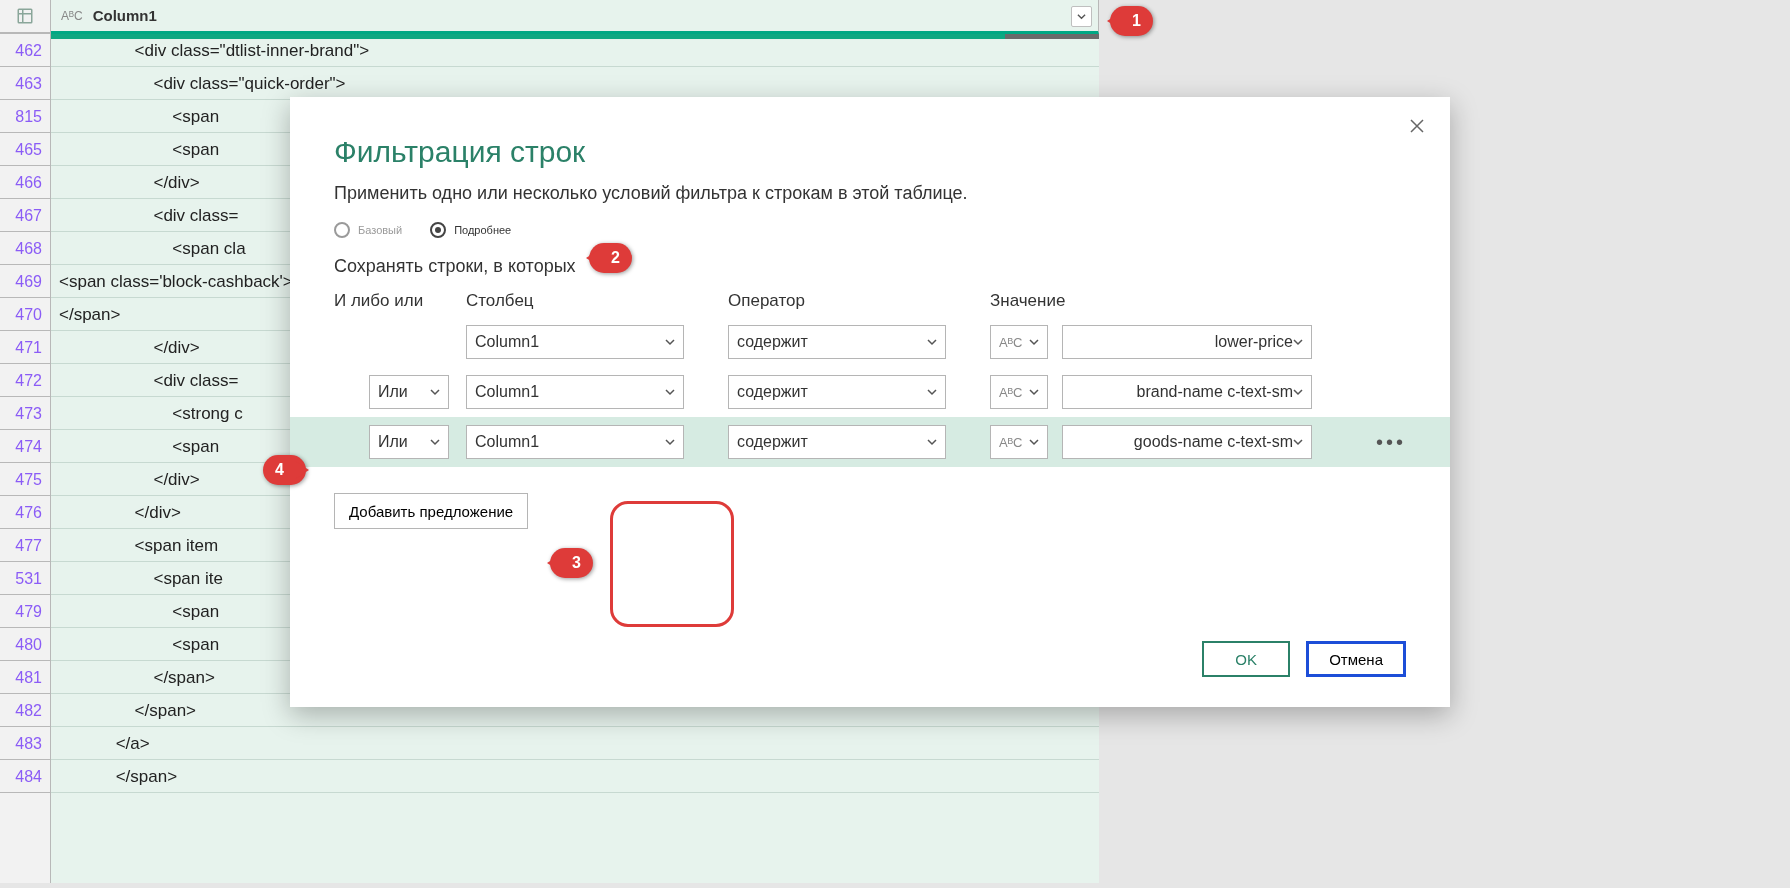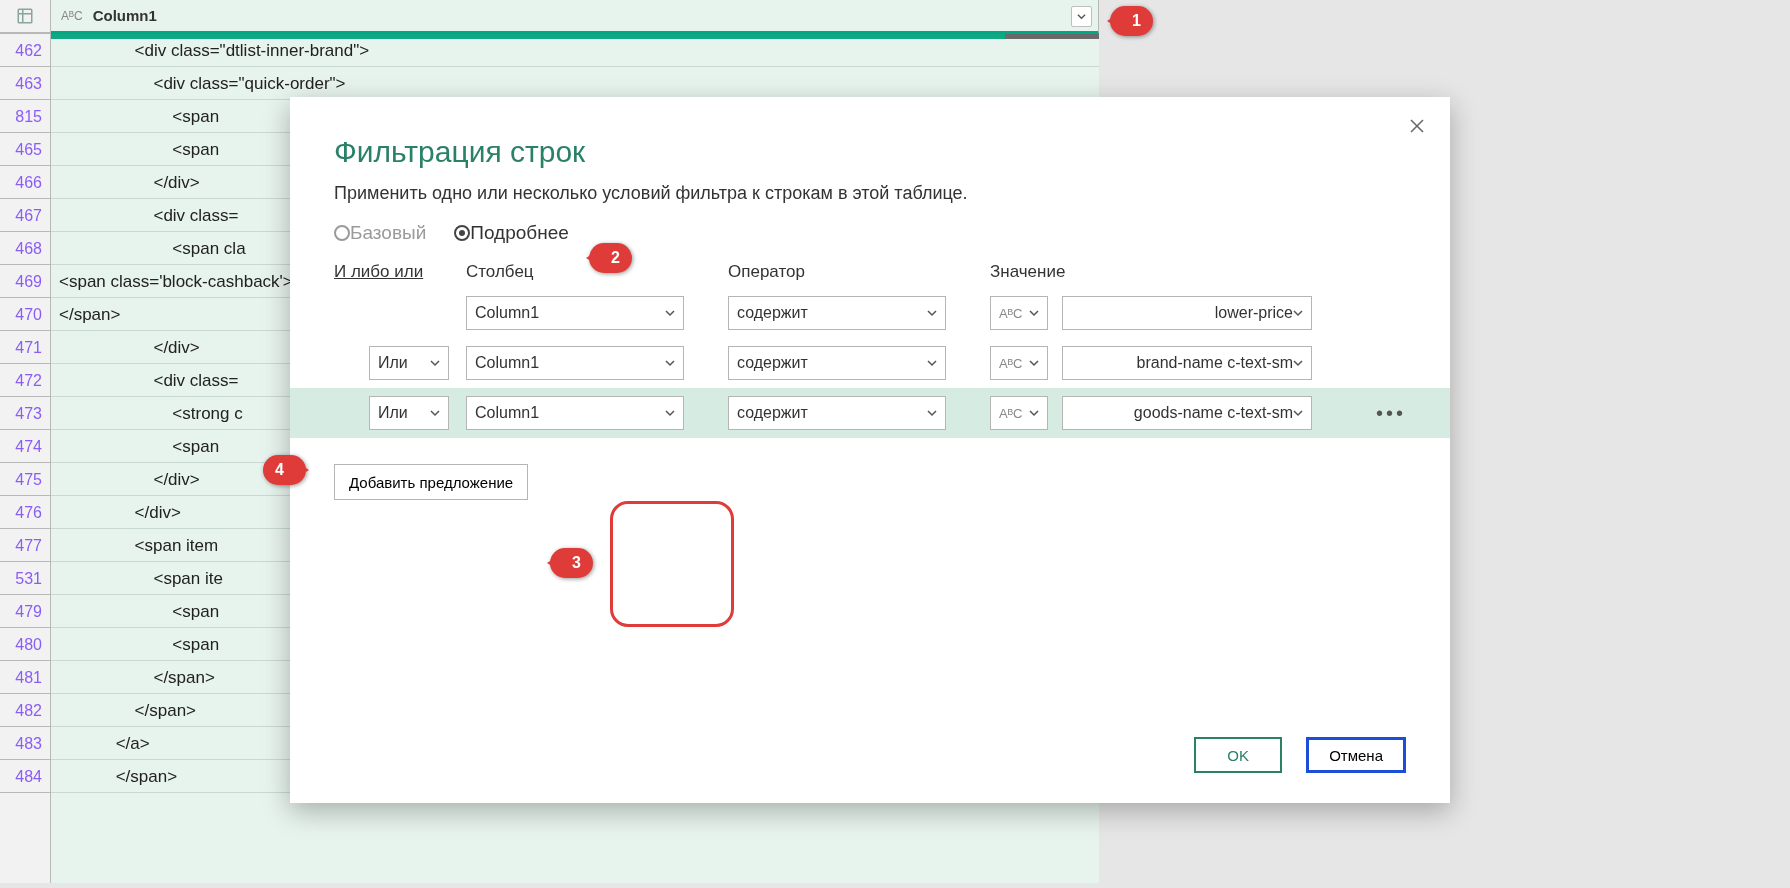--- a/index.html
+++ b/index.html
@@ -90,45 +90,45 @@
   .cells .cell{
     height:33px;line-height:33px;border-bottom:1px solid var(--grid-line);
     padding-left:8px;color:#222;font-size:17px;white-space:pre;overflow:hidden;
   }
   .after-grid{flex:1;background:#e6e6e6;}
 
   
   .dialog{
     position:absolute;
     left:290px;top:97px;
-    width:1160px;height:706px;
+    width:1160px;height:610px;
     background:#fff;
     box-shadow:0 8px 26px rgba(0,0,0,.28);
     padding:38px 44px 32px 44px;
   }
   .dlg-close{
     position:absolute;top:16px;right:20px;
     width:26px;height:26px;display:flex;align-items:center;justify-content:center;
     cursor:pointer;color:#666;font-size:22px;
   }
   .dlg-title{
     font-size:30px;font-weight:400;color:var(--dlg-title);
     margin:0 0 14px 0;
   }
   .dlg-sub{font-size:18px;color:#333;margin-bottom:18px;}
   .radios{display:flex;align-items:center;gap:28px;margin-bottom:18px;}
-  .radio{display:flex;align-items:center;gap:0;font-size:19px;color:#333;cursor:pointer;}
+  .radio{display:flex;align-items:center;gap:8px;font-size:11px;color:#333;cursor:pointer;}
   .radio.disabled{color:#9a9a9a;}
   .radio .dot{width:16px;height:16px;border-radius:50%;border:2px solid #9a9a9a;position:relative;}
   .radio.checked .dot{border-color:#444;}
   .radio.checked .dot::after{content:"";position:absolute;inset:3px;border-radius:50%;background:#444;}
   .keep-line{font-size:18px;margin:14px 0 14px 0;}
 
   .cond-headers{display:flex;font-size:17px;color:#333;margin-bottom:6px;padding-left:0;}
-  .ch1{width:132px;text-decoration:underline;}
+  .ch1{width:132px;}
   .ch2{width:262px;}
   .ch3{width:262px;}
   .ch4{flex:1;}
 
   .cond-row{display:flex;align-items:center;height:50px;gap:0;padding:2px 0;}
   .cond-row.hl{background:var(--row-highlight);margin:0 -44px;padding-left:44px;padding-right:44px;}
   .cw1{width:132px;display:flex;}
   .cw2{width:262px;display:flex;}
   .cw3{width:262px;display:flex;}
   .cw4{width:72px;display:flex;}
@@ -152,21 +152,21 @@
   }
 
   .row-actions{margin-left:auto;font-size:20px;letter-spacing:3px;color:#555;cursor:pointer;}
 
   .add-btn{
     margin-top:26px;height:36px;border:1px solid var(--select-border);
     background:#fff;display:inline-flex;align-items:center;padding:0 14px;
     cursor:pointer;font-size:15px;
   }
 
-  .dlg-buttons{position:absolute;right:44px;bottom:30px;display:flex;gap:24px;}
+  .dlg-buttons{position:absolute;right:44px;bottom:30px;display:flex;gap:16px;}
   .btn{height:36px;min-width:88px;padding:0 20px;display:flex;align-items:center;justify-content:center;border:3px solid #1d4ed8;background:#fff;cursor:pointer;font-size:15px;}
   .btn.primary{border:2px solid #2b8168;color:#2b8168;}
 
   
   .badge{
     position:absolute;
     background:var(--badge);
     color:#fff;font-weight:600;font-size:16px;
     height:30px;border-radius:15px;
     display:flex;align-items:center;
@@ -274,20 +274,21 @@
     <label class="radio disabled">
       <span class="dot"></span>
       <span>Базовый</span>
     </label>
     <label class="radio checked">
       <span class="dot"></span>
       <span>Подробнее</span>
     </label>
   </div>
 
+  <div class="keep-line">Сохранять строки, в которых</div>
 
   <div class="cond-headers">
     <div class="ch1">И либо или</div>
     <div class="ch2">Столбец</div>
     <div class="ch3">Оператор</div>
     <div class="ch4">Значение</div>
   </div>
 
   <div id="cond-list">
       <div class="cond-row">

